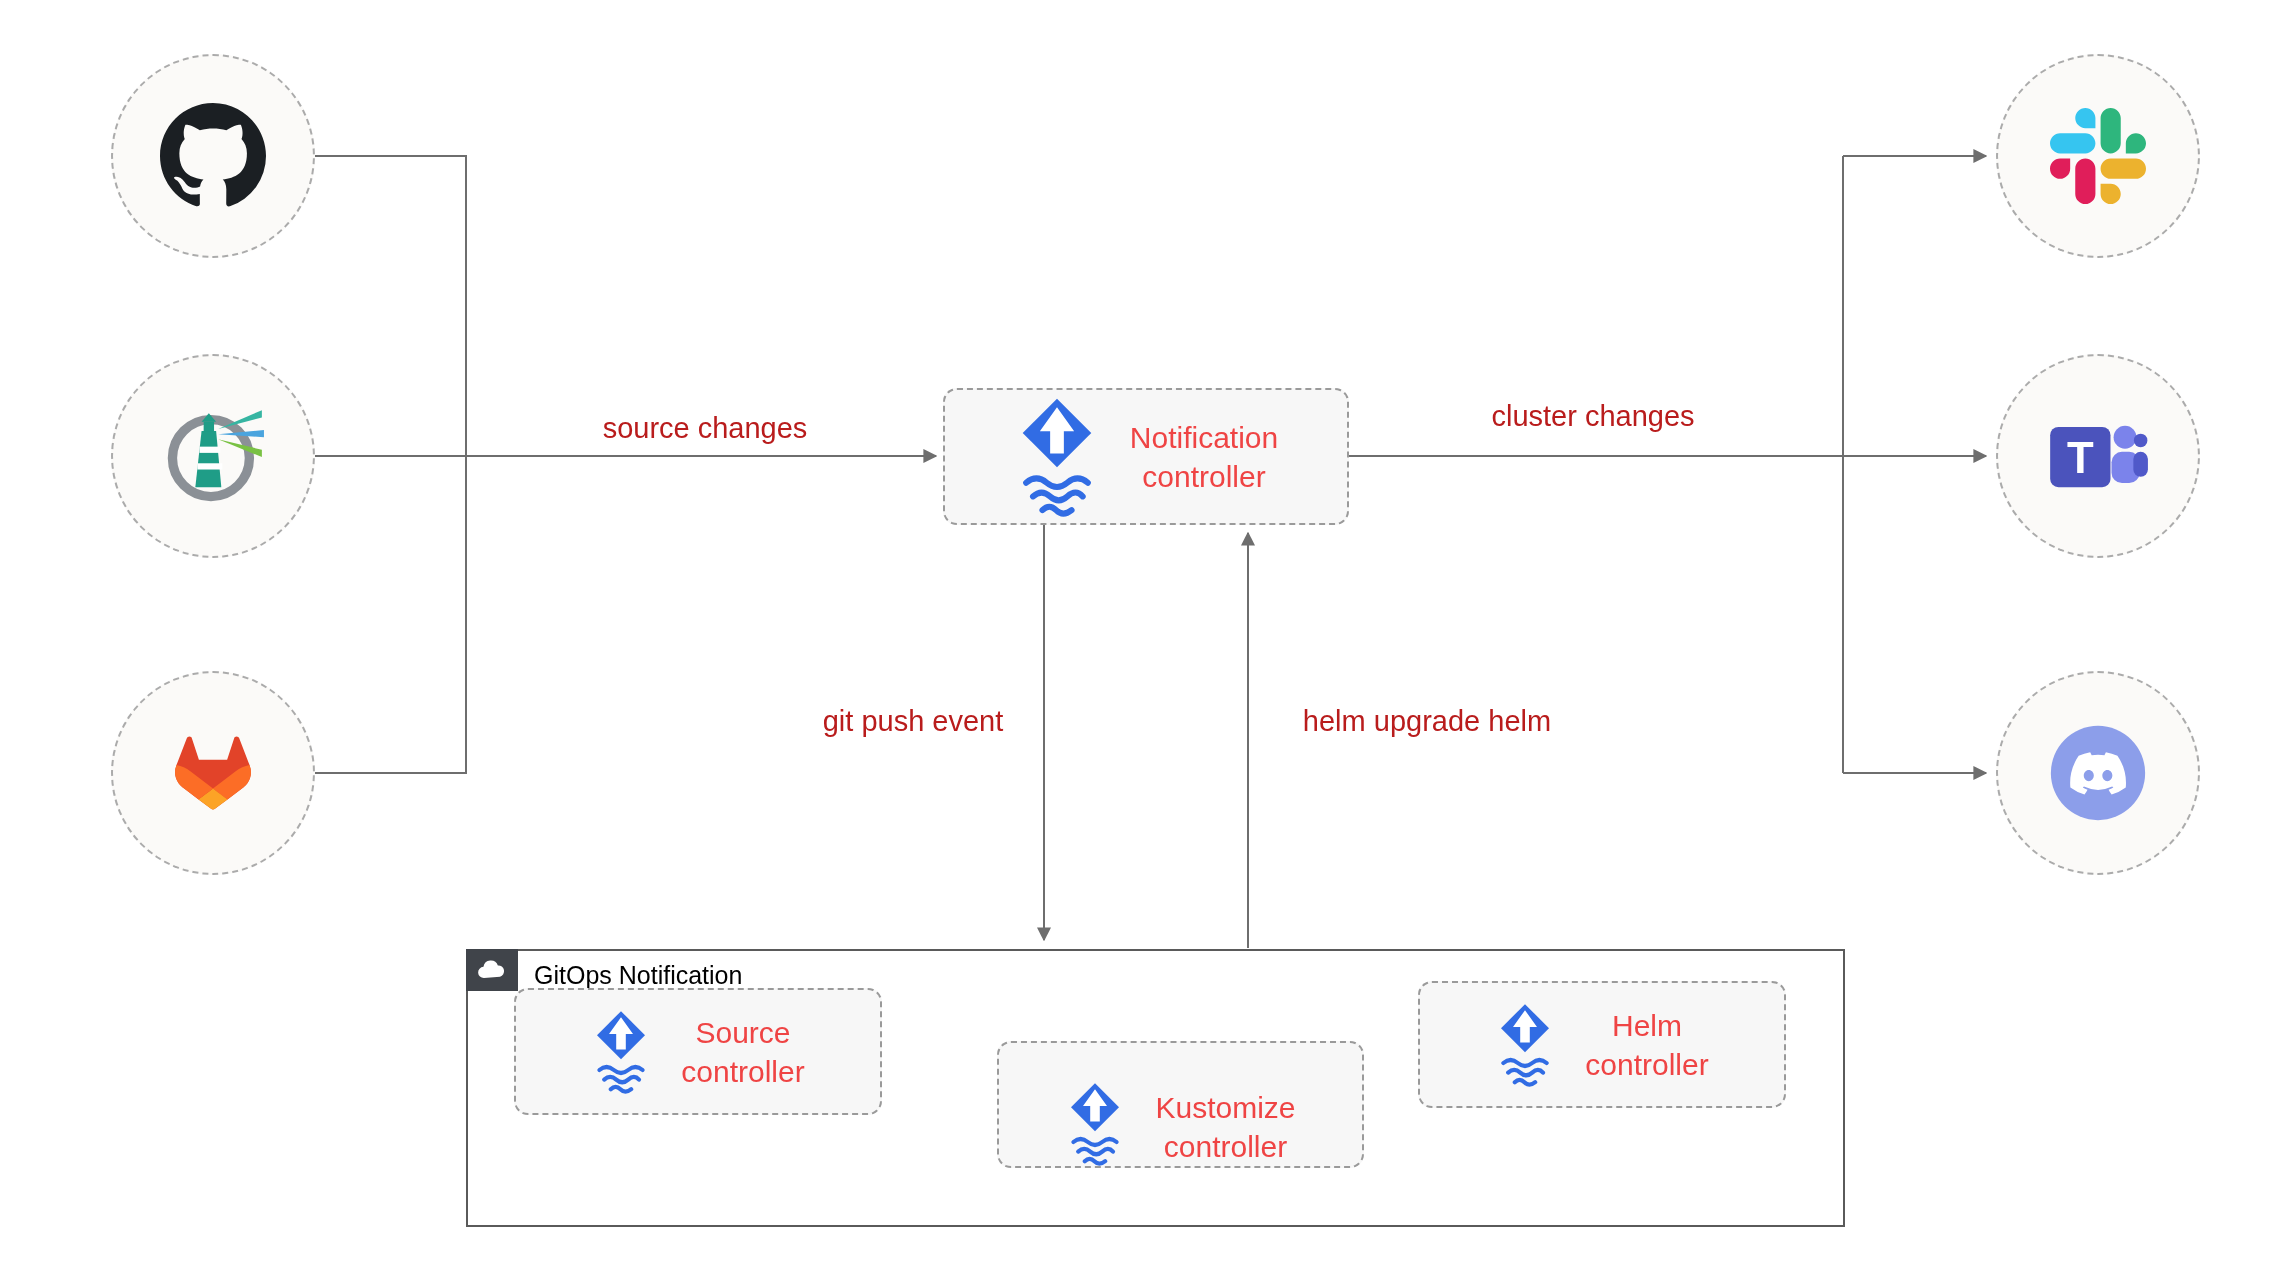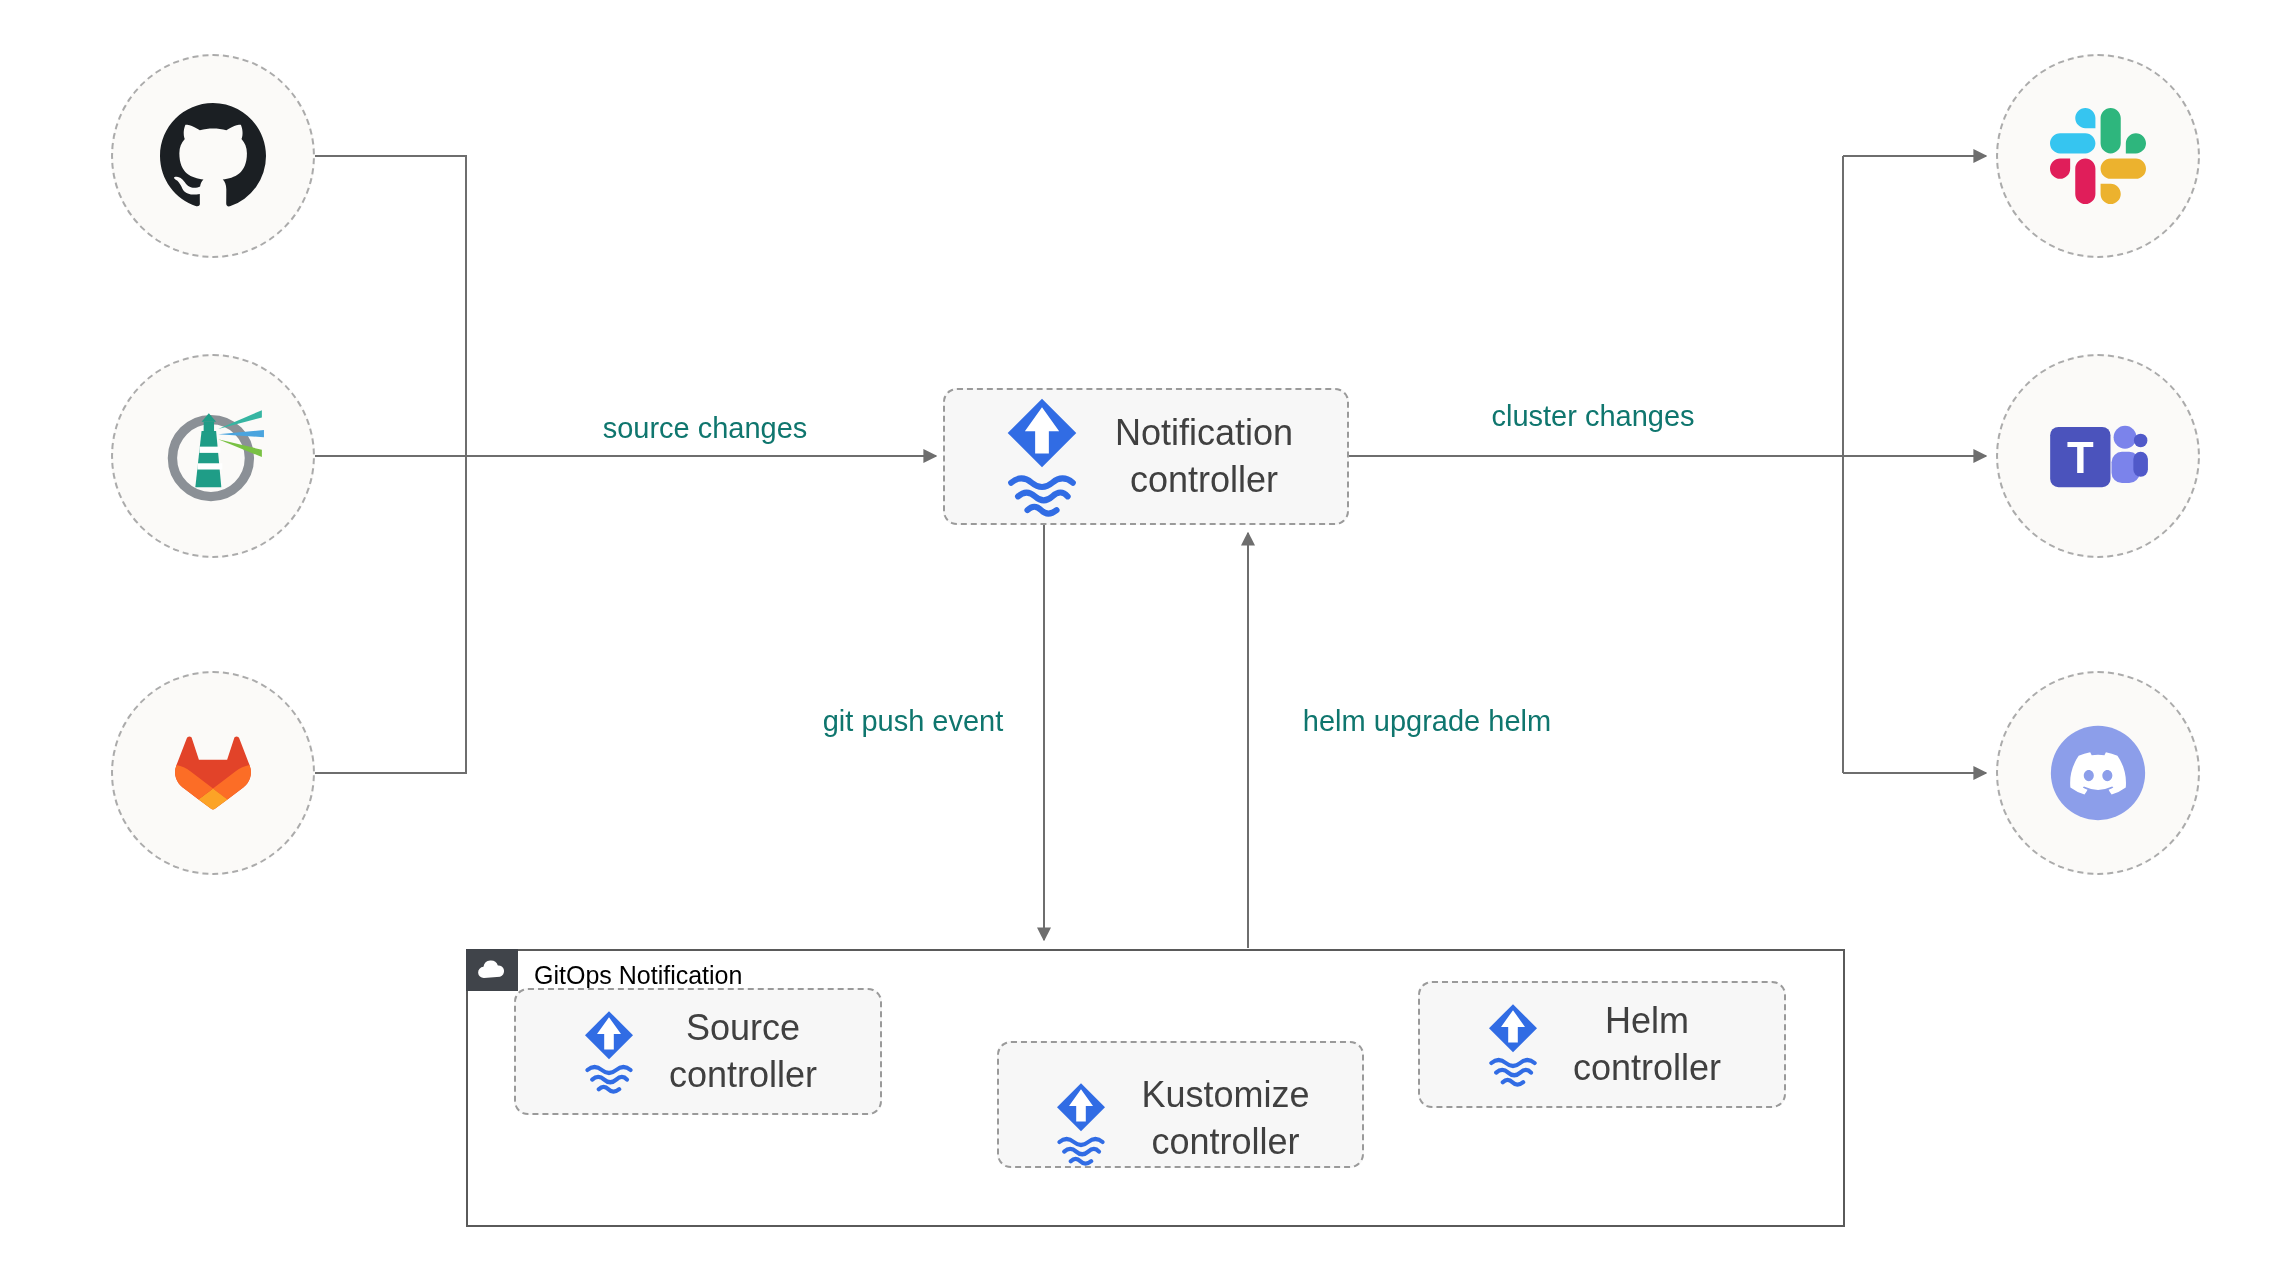--- a/index.html
+++ b/index.html
@@ -16,27 +16,27 @@
     background:#fbfaf8;
     display:flex; align-items:center; justify-content:center;
   }
 
   .node {
     position:absolute; background:#f7f7f7;
     border:2px dashed #9a9a9a; border-radius:14px;
     display:flex; align-items:center; justify-content:center; gap:30px;
   }
   .node-label {
-    font-size:36px; color:#404040; white-space:pre-line;
+    font-size:30px; color:#ef4444; white-space:pre-line;
     text-align:center; line-height:1.3;
   }
 
   .edge-label {
     position:absolute; transform:translate(-50%,-50%);
-    font-size:29px; color:#0f766e; white-space:nowrap;
+    font-size:29px; color:#b91c1c; white-space:nowrap;
     background:#fff; padding:0 6px;
   }
 
   .group {
     position:absolute; left:466px; top:949px; width:1379px; height:278px;
     border:2px solid #5a5a5a; background:#ffffff;
   }
   .group-tab {
     position:absolute; left:-2px; top:-2px; width:52px; height:42px;
     background:#40444a; display:flex; align-items:center; justify-content:center;

